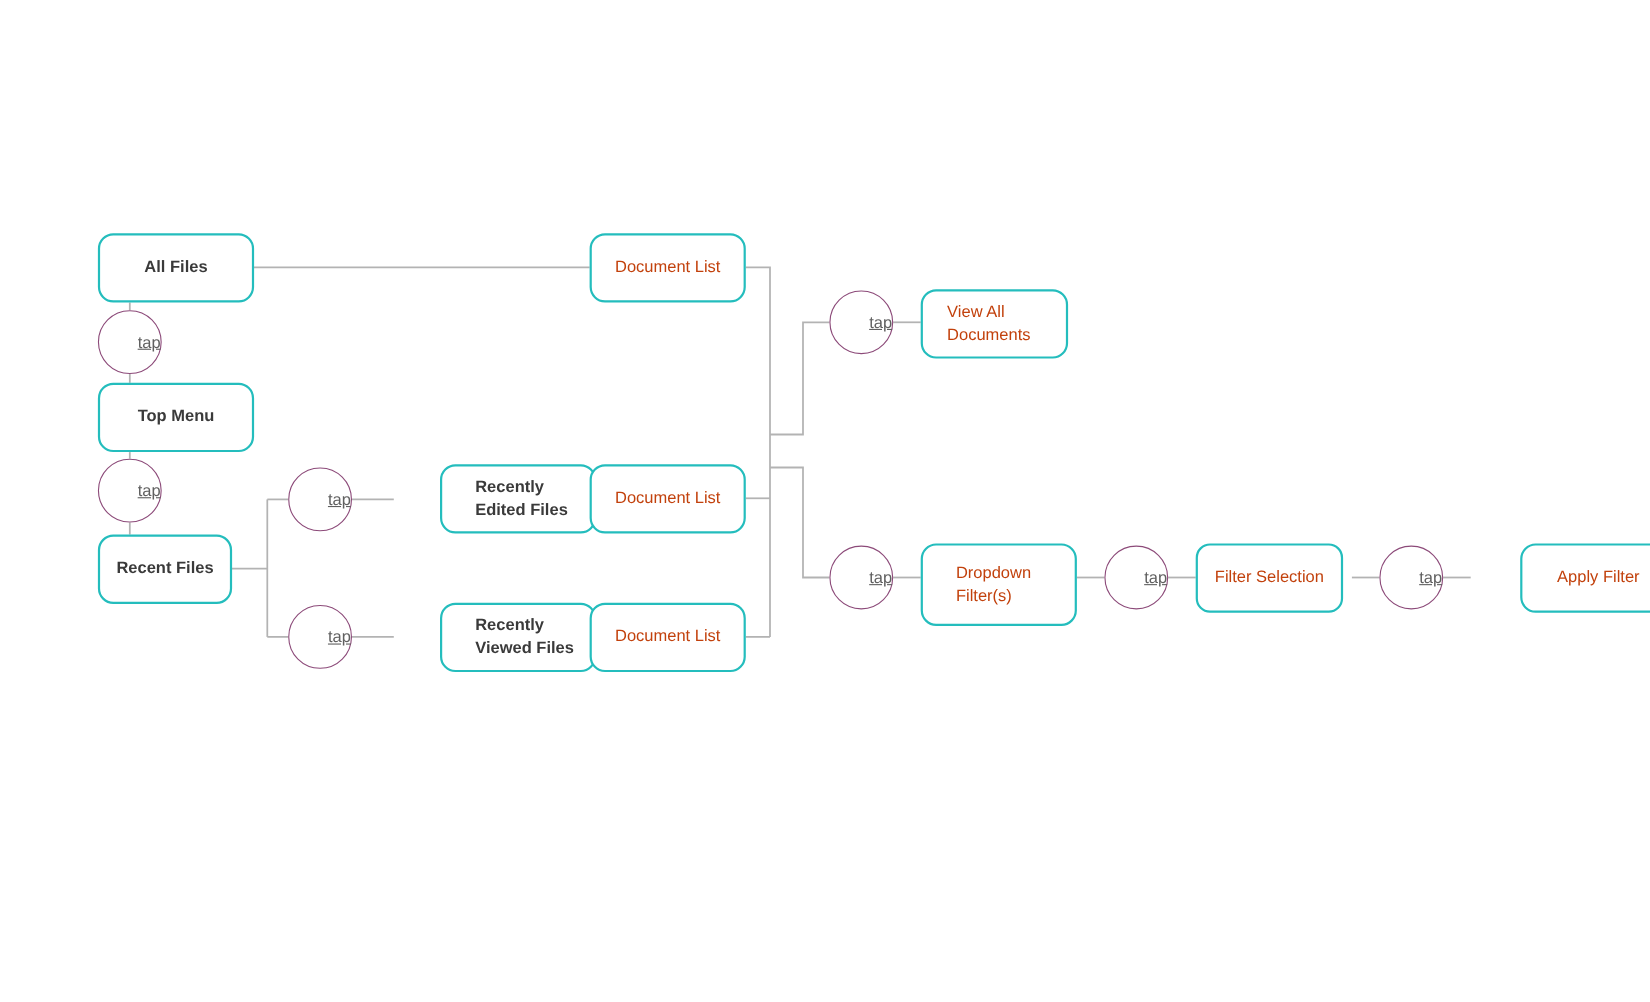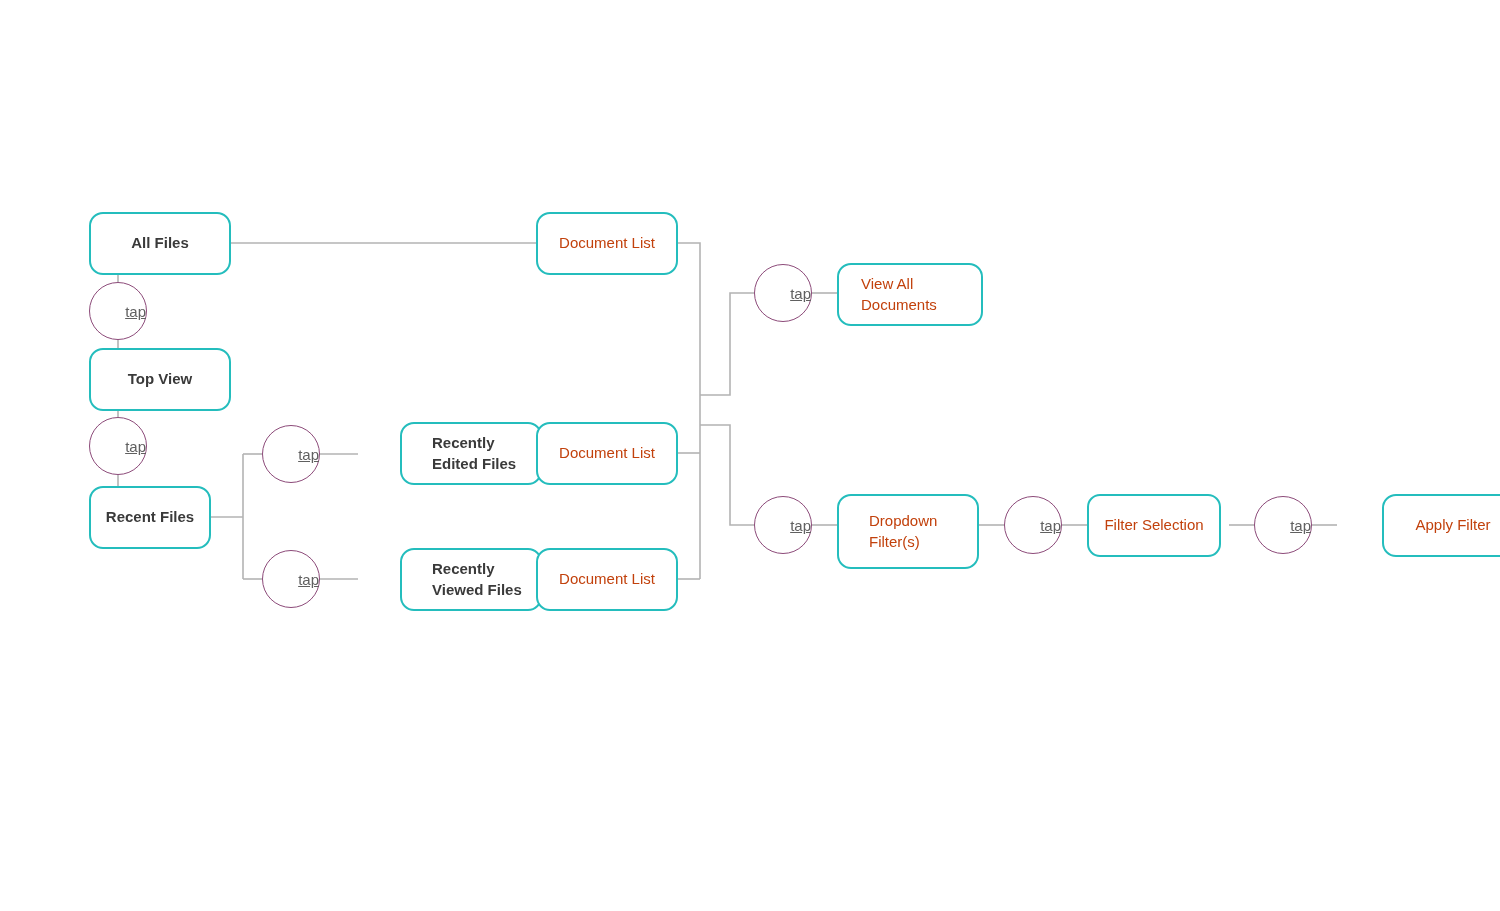--- a/index.html
+++ b/index.html
@@ -114,21 +114,21 @@
       <path d="M1062,525 L1087,525" fill="none" stroke="#b3b3b3" stroke-width="1.6"></path>
       <path d="M1229,525 L1254,525" fill="none" stroke="#b3b3b3" stroke-width="1.6"></path>
       <path d="M1312,525 L1337,525" fill="none" stroke="#b3b3b3" stroke-width="1.6"></path>
     </svg>
 
   <div id="node-layer">
       <div class="node bold center" style="left: 47px; top: 212px; width: 142px; height: 63px; border-color: rgb(36, 189, 189);">
         <span class="label">All Files</span>
       </div>
       <div class="node bold center" style="left: 47px; top: 348px; width: 142px; height: 63px; border-color: rgb(36, 189, 189);">
-        <span class="label">Top View</span>
+        <span class="label">Top Menu</span>
       </div>
       <div class="node bold center" style="left: 47px; top: 486px; width: 122px; height: 63px; border-color: rgb(36, 189, 189); align-items: center;">
         <span class="label">Recent Files</span>
       </div>
       <div class="node bold left" style="left: 358px; top: 422px; width: 142px; height: 63px; border-color: rgb(36, 189, 189);">
         <span class="label">Recently
 Edited Files</span>
       </div>
       <div class="node bold left" style="left: 358px; top: 548px; width: 142px; height: 63px; border-color: rgb(36, 189, 189);">
         <span class="label">Recently
@@ -136,21 +136,21 @@
       </div>
       <div class="node center" style="left: 536px; top: 212px; width: 142px; height: 63px; border-color: rgb(36, 189, 189);">
         <span class="label">Document List</span>
       </div>
       <div class="node center" style="left: 536px; top: 422px; width: 142px; height: 63px; border-color: rgb(36, 189, 189);">
         <span class="label">Document List</span>
       </div>
       <div class="node center" style="left: 536px; top: 548px; width: 142px; height: 63px; border-color: rgb(36, 189, 189);">
         <span class="label">Document List</span>
       </div>
-      <div class="node left" style="left: 837px; top: 263px; width: 146px; height: 63px; border-color: rgb(36, 189, 189); padding-left: 22px;">
+      <div class="node left" style="left: 837px; top: 263px; width: 134px; height: 63px; border-color: rgb(36, 189, 189); padding-left: 22px;">
         <span class="label">View All
 Documents</span>
       </div>
       <div class="node left" style="left: 837px; top: 494px; width: 142px; height: 75px; border-color: rgb(36, 189, 189);">
         <span class="label">Dropdown
 Filter(s)</span>
       </div>
       <div class="node center" style="left: 1087px; top: 494px; width: 134px; height: 63px; border-color: rgb(36, 189, 189); border-radius: 13px;">
         <span class="label">Filter Selection</span>
       </div>

